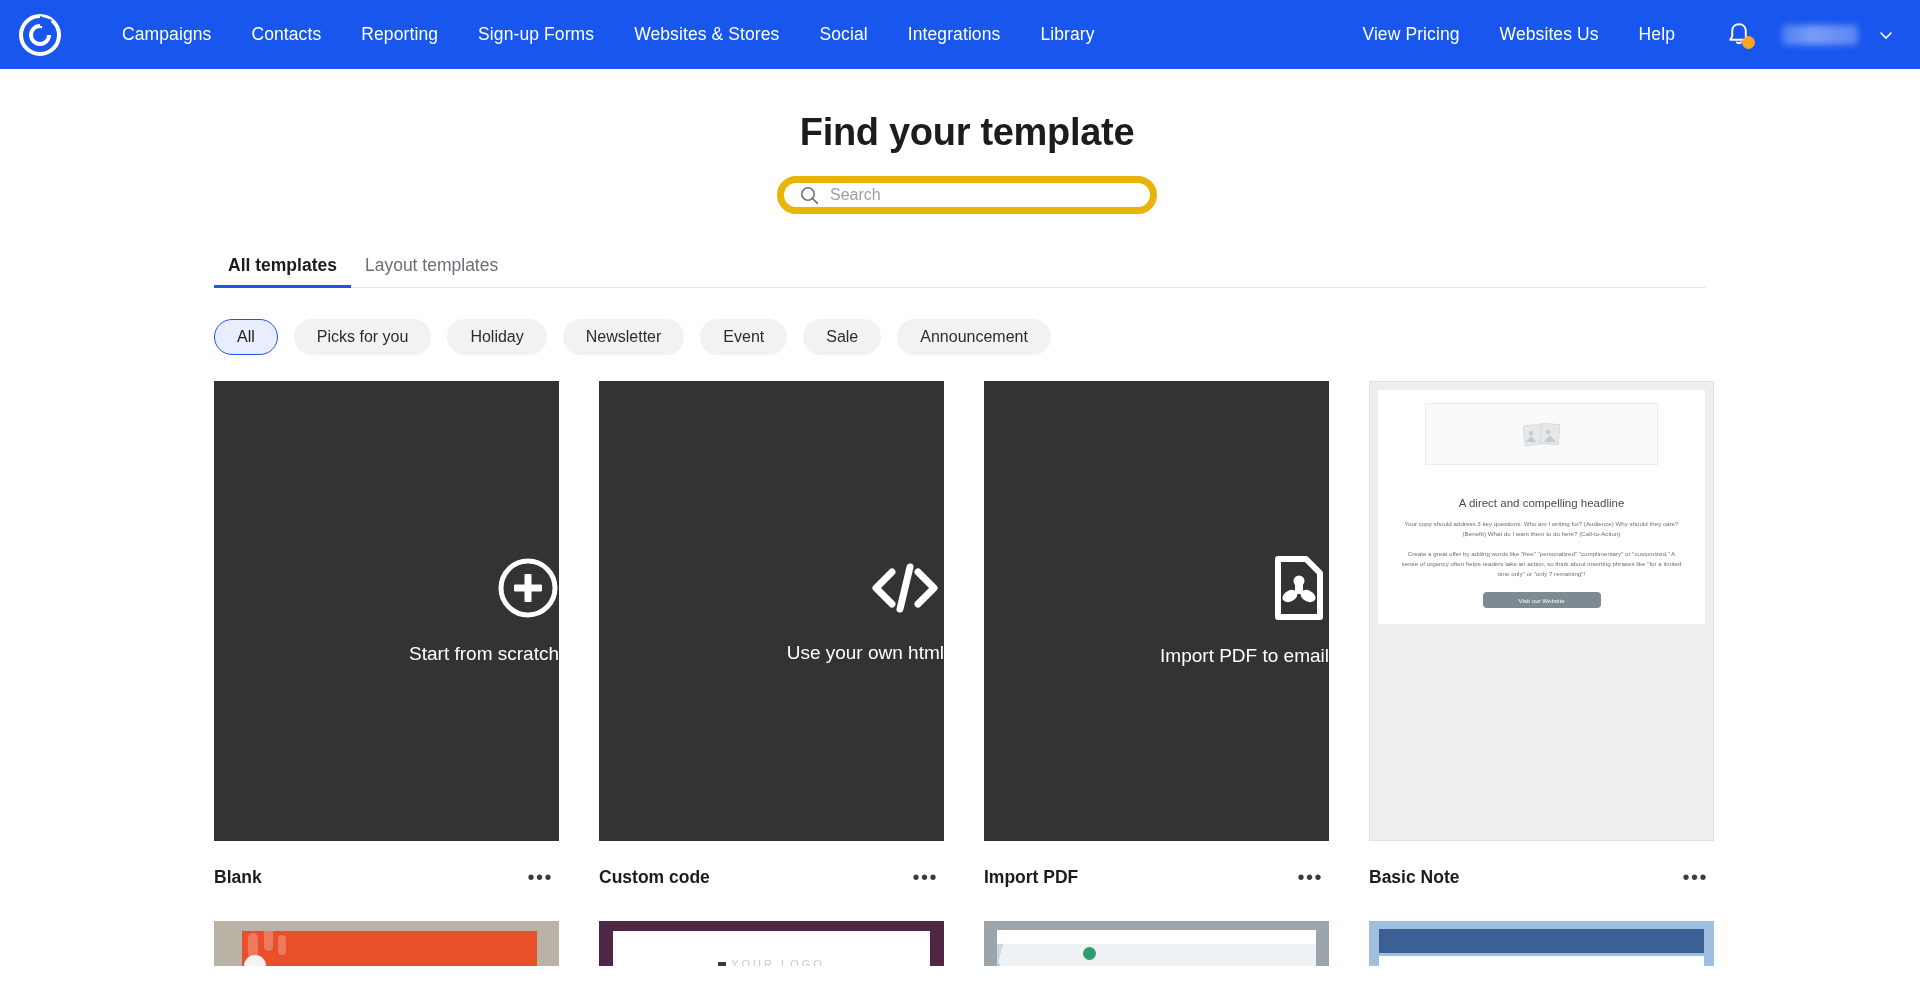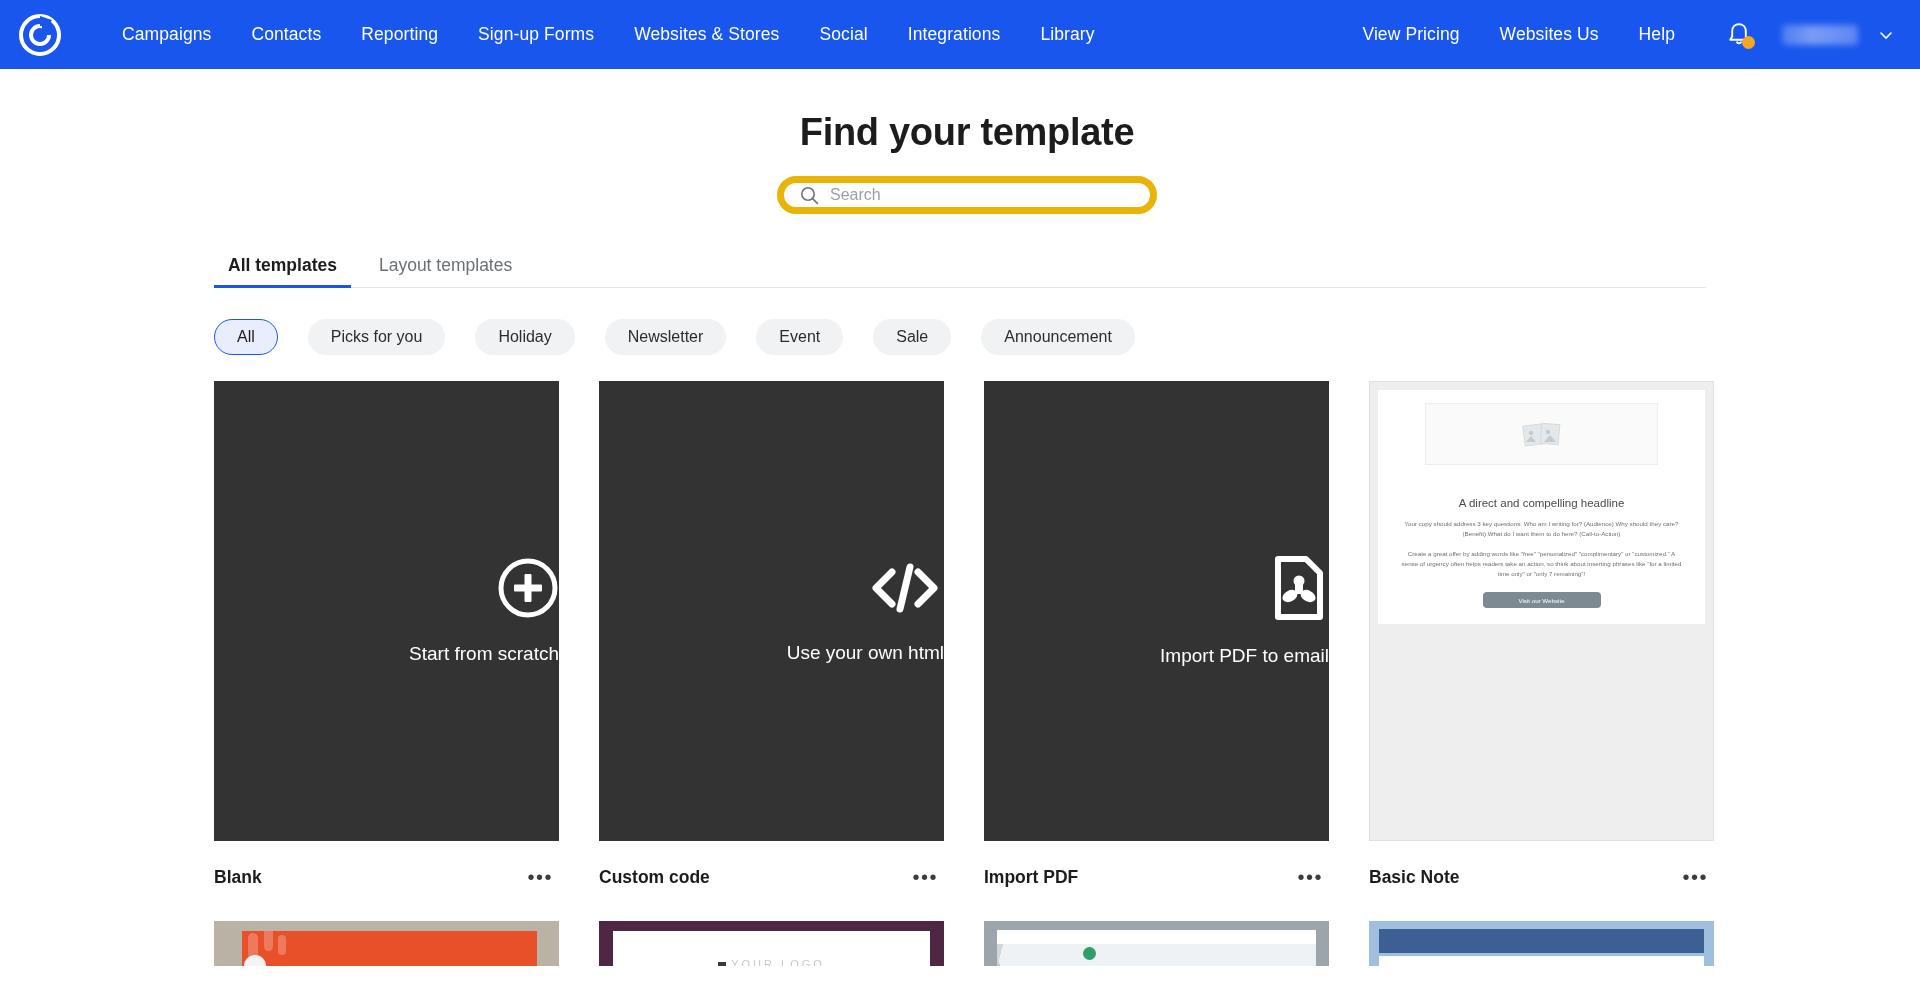--- a/index.html
+++ b/index.html
@@ -69,35 +69,35 @@
   .search-wrap input {
     border: none; outline: none; font-size: 16px;
     color: #333; width: 100%; font-family: "Liberation Sans", sans-serif;
     background: transparent;
   }
   .search-wrap input::placeholder { color: #9AA0A6; }
 
   
   .content { padding: 0 214px; }
   .tabs {
-    display: flex; gap: 14px; margin-top: 35px;
+    display: flex; gap: 0; margin-top: 35px;
     border-bottom: 1px solid #E4E6E8;
   }
   .tab {
     font-size: 17.5px; color: #6B7075; padding: 6px 14px 11px;
     cursor: pointer; position: relative;
   }
   .tab.active { color: #1C1C1C; font-weight: bold; }
   .tab.active::after {
     content: ""; position: absolute; left: 0; right: 0; bottom: -1px;
     height: 3px; background: #1856ED;
   }
 
   
-  .chips { display: flex; gap: 30px; margin-top: 31px; }
+  .chips { display: flex; gap: 16px; margin-top: 31px; }
   .chip {
     height: 36px; padding: 0 22px; border-radius: 18px;
     background: #F1F2F3; color: #2C2C2C; font-size: 16px;
     display: flex; align-items: center; justify-content: center;
     cursor: pointer; border: 1px solid transparent; white-space: nowrap;
   }
   .chip.selected {
     background: #E8EEFD; border-color: #1856ED; color: #1C1C1C;
   }
 

